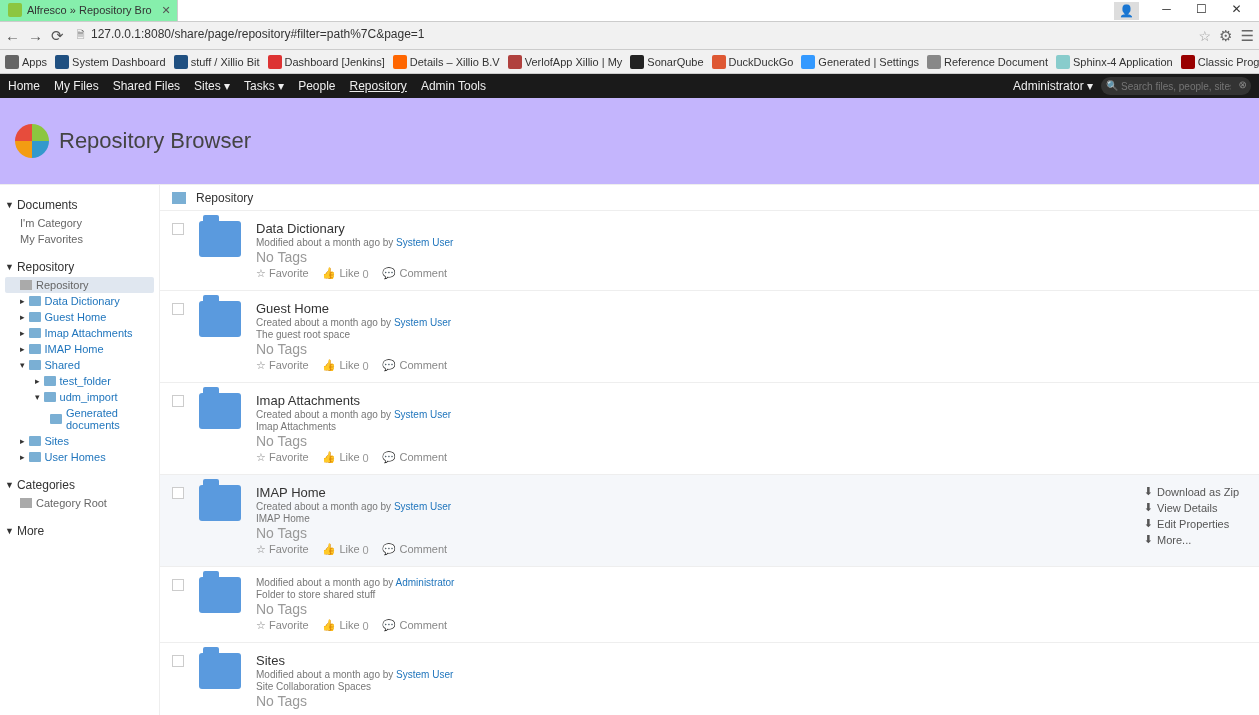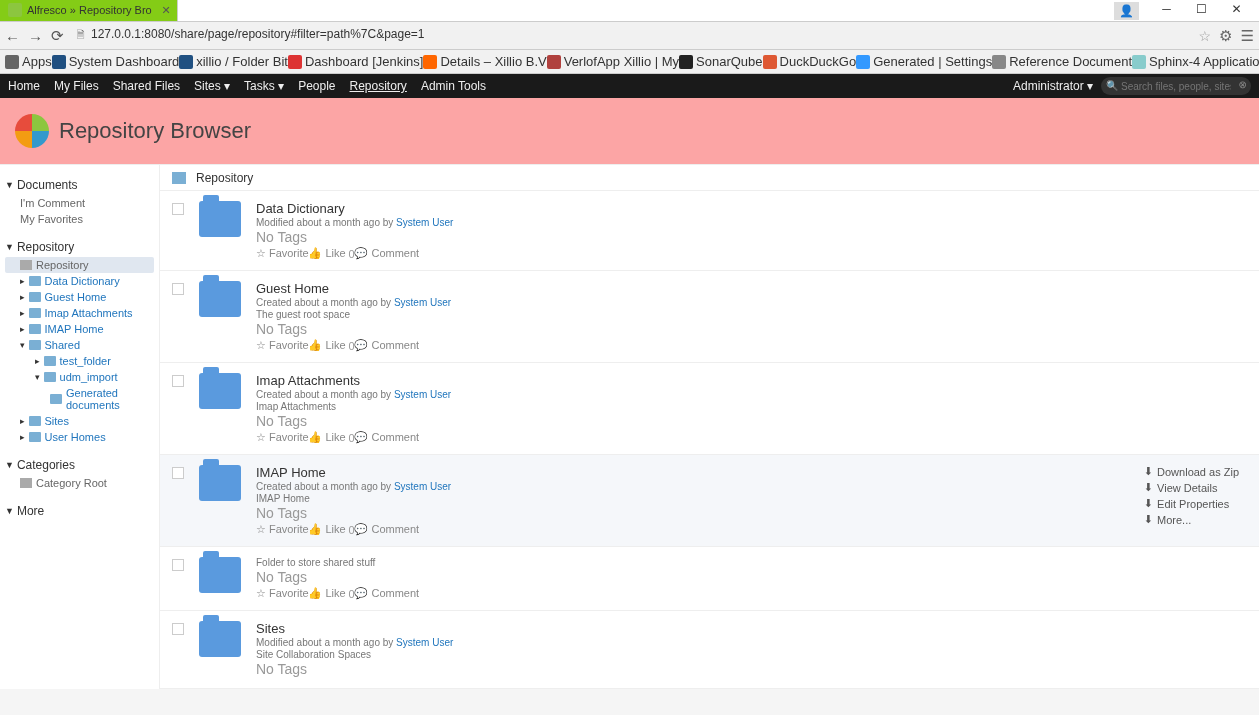--- a/index.html
+++ b/index.html
@@ -1,43 +1,43 @@
 <!DOCTYPE html>
 <html><head>
 <meta charset="utf-8">
 <style>
 *{box-sizing:border-box;margin:0;padding:0;font-family:"Segoe UI",Arial,sans-serif}
 body{font-size:12px;color:#333;background:#f5f5f5;overflow:hidden}
 .chrome{height:100%;display:flex;flex-direction:column}
 .titlebar{height:22px;background:#fff;display:flex;align-items:center;border-bottom:1px solid #ccc}
-.tab{display:flex;align-items:center;padding:2px 25px 3px 8px;font-size:11px;border-right:1px solid #ccc;background:#84cc16;height:100%;position:relative}
+.tab{display:flex;align-items:center;padding:2px 25px 3px 8px;font-size:11px;border-right:1px solid #ccc;background:#86efac;height:100%;position:relative}
 .favicon{width:14px;height:14px;background:#8cc63f;border-radius:2px;margin-right:5px}
 .tab-close{position:absolute;right:6px;font-size:11px;color:#555}
 .winctrl{margin-left:auto;display:flex;gap:10px;padding-right:10px;color:#333}
 .winctrl span{font-size:12px;width:25px;text-align:center}
 .userbox{width:25px;height:18px;background:#ddd;margin-right:5px;display:flex;align-items:center;justify-content:center}
 .addrbar{height:28px;display:flex;align-items:center;background:#f1f1f1;padding:0 5px;border-bottom:1px solid #ccc;gap:8px}
 .navbtn{color:#555;font-size:15px}
 .url{flex:1;font-size:12px;color:#333;padding:2px 5px}
 .url-lock{color:#666;margin-right:3px;font-size:10px}
 .star{color:#999;font-size:14px}
 .hamb{color:#666;font-size:15px}
-.bmbar{height:24px;display:flex;align-items:center;background:#f1f1f1;padding:0 5px;border-bottom:1px solid #ccc;font-size:13px;overflow:hidden}
+.bmbar{height:24px;display:flex;align-items:center;background:#f1f1f1;padding:0 5px;border-bottom:1px solid #ccc;font-size:11px;gap:8px;overflow:hidden}
 .bm{display:flex;align-items:center;gap:3px;white-space:nowrap;color:#333}
 .bm-ico{width:14px;height:14px;background:#999;border-radius:2px;flex-shrink:0}
 .appnav{height:24px;background:#1a1a1a;display:flex;align-items:center;padding:0 8px;color:#eee;font-size:12px;gap:14px;position:relative}
 .appnav-item{white-space:nowrap}
 .appnav-item.active{text-decoration:underline}
 .appnav-fill{flex:1}
 .user-area{display:flex;align-items:center;gap:8px}
 .search-wrap{position:relative}
 .search-inp{width:150px;height:18px;border-radius:9px;border:none;background:#333;color:#ccc;padding:0 20px;font-size:10px}
 .search-ico{position:absolute;left:5px;top:3px;color:#888;font-size:10px}
 .search-clr{position:absolute;right:4px;top:2px;color:#888;font-size:10px}
-.header{display:flex;align-items:center;padding:16px 15px;background:#fca5a5;border-bottom:1px solid #eee}
+.header{display:flex;align-items:center;padding:26px 15px;background:#c4b5fd;border-bottom:1px solid #eee}
 .logo{width:34px;height:34px;border-radius:50%;background:conic-gradient(#8cc63f 0 90deg,#39c 90deg 180deg,#f39c12 180deg 270deg,#e74c3c 270deg);margin-right:10px;flex-shrink:0}
 .page-title{font-size:22px;font-weight:300;color:#444}
 .content{display:flex;flex:1;background:#fff;min-height:0}
 .sidebar{width:160px;padding:10px 5px;font-size:12px;color:#333;flex-shrink:0;border-right:1px solid #eee}
 .sb-head{font-weight:400;color:#333;padding:3px 0;display:flex;align-items:center;gap:3px}
 .sb-caret{font-size:9px;color:#333}
 .sb-item{padding:2px 0 2px 15px;color:#2176bd;font-size:11px;display:flex;align-items:center;gap:4px}
 .sb-item.gray{color:#666}
 .sb-item.sel{background:#e0e7f0;border-radius:2px}
 .fico{width:12px;height:10px;flex-shrink:0}
@@ -58,21 +58,21 @@
 .file-row.highlight{background:#f5f7fa}
 .chk{width:12px;height:12px;margin-top:2px;margin-right:15px;flex-shrink:0;background:#fff;border:1px solid #ccc}
 .file-ico{width:42px;height:36px;background:#5a9ade;border-radius:3px;margin-right:15px;flex-shrink:0;position:relative}
 .file-ico::before{content:"";position:absolute;top:-6px;left:4px;width:16px;height:6px;background:#5a9ade;border-radius:2px 2px 0 0}
 .file-meta{flex:1}
 .file-name{color:#333;font-size:13px;margin-bottom:1px}
 .file-name .suffix{color:#888;font-size:12px}
 .file-sub{color:#777;font-size:10px;margin-bottom:1px}
 .file-sub .author{color:#2176bd}
 .file-tags{color:#999;font-size:14px;margin-bottom:1px}
-.file-actions{display:flex;font-size:11px;color:#888;margin-top:2px}
+.file-actions{display:flex;gap:14px;font-size:11px;color:#888;margin-top:2px}
 .fa-item{display:flex;align-items:center;gap:3px}
 .like-count{color:#999}
 .hover-actions{position:absolute;right:20px;top:10px;font-size:11px;color:#555;display:flex;flex-direction:column;gap:3px}
 .ha-item{display:flex;align-items:center;gap:4px}
 </style>
 </head>
 <body>
 
 <div class="chrome">
 
@@ -107,21 +107,21 @@
     <span class="bm">
         <span class="bm-ico" style="background:#666"></span>
         <span>Apps</span>
       </span>
     <span class="bm">
         <span class="bm-ico" style="background:#205081"></span>
         <span>System Dashboard</span>
       </span>
     <span class="bm">
         <span class="bm-ico" style="background:#205081"></span>
-        <span>xillio / Folder Bit</span>
+        <span>stuff / Xillio Bit</span>
       </span>
     <span class="bm">
         <span class="bm-ico" style="background:#d33"></span>
         <span>Dashboard [Jenkins]</span>
       </span>
     <span class="bm">
         <span class="bm-ico" style="background:#f60"></span>
         <span>Details – Xillio B.V</span>
       </span>
     <span class="bm">
@@ -181,21 +181,21 @@
     <span class="logo"></span>
     <span class="page-title">Repository Browser</span>
   </div>
 
   <div class="content">
     <div class="sidebar">
       <div class="sb-head">
           <span class="sb-caret">▼</span>
           <span>Documents</span>
         </div>
-      <div class="sb-item gray">I'm Comment</div>
+      <div class="sb-item gray">I'm Category</div>
       <div class="sb-item gray">My Favorites</div>
 
       <div class="sb-head" style="margin-top:10px">
           <span class="sb-caret">▼</span>
           <span>Repository</span>
         </div>
       <div class="sb-item gray sel">
           <span class="fico fico-gray"></span>
           <span>Repository</span>
         </div>
@@ -334,20 +334,21 @@
               <span class="ha-item"><span>⬇</span> Download as Zip</span>
               <span class="ha-item"><span>⬇</span> View Details</span>
               <span class="ha-item"><span>⬇</span> Edit Properties</span>
               <span class="ha-item"><span>⬇</span> More...</span>
             </div>
           </div>
           <div class="file-row">
             <span class="chk"></span>
             <span class="file-ico"></span>
             <div class="file-meta">
+              <div class="file-sub">Modified about a month ago by <span class="author">Administrator</span></div>
               <div class="file-sub">Folder to store shared stuff</div>
               <div class="file-tags">No Tags</div>
               <div class="file-actions">
                 <span class="fa-item">☆ Favorite</span>
                 <span class="fa-item">👍 Like <span class="like-count">0</span></span>
                 <span class="fa-item">💬 Comment</span>
               </div>
             </div>
           </div>
           <div class="file-row">

